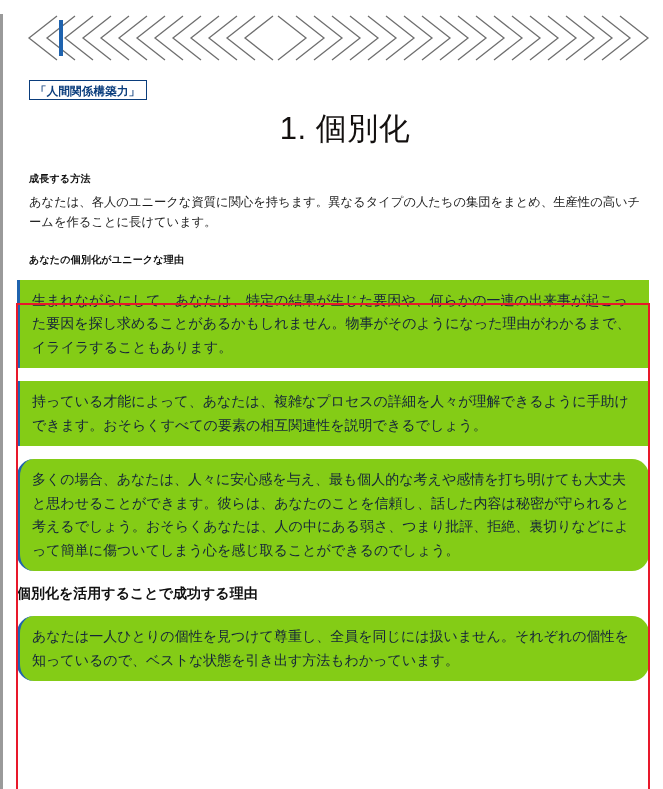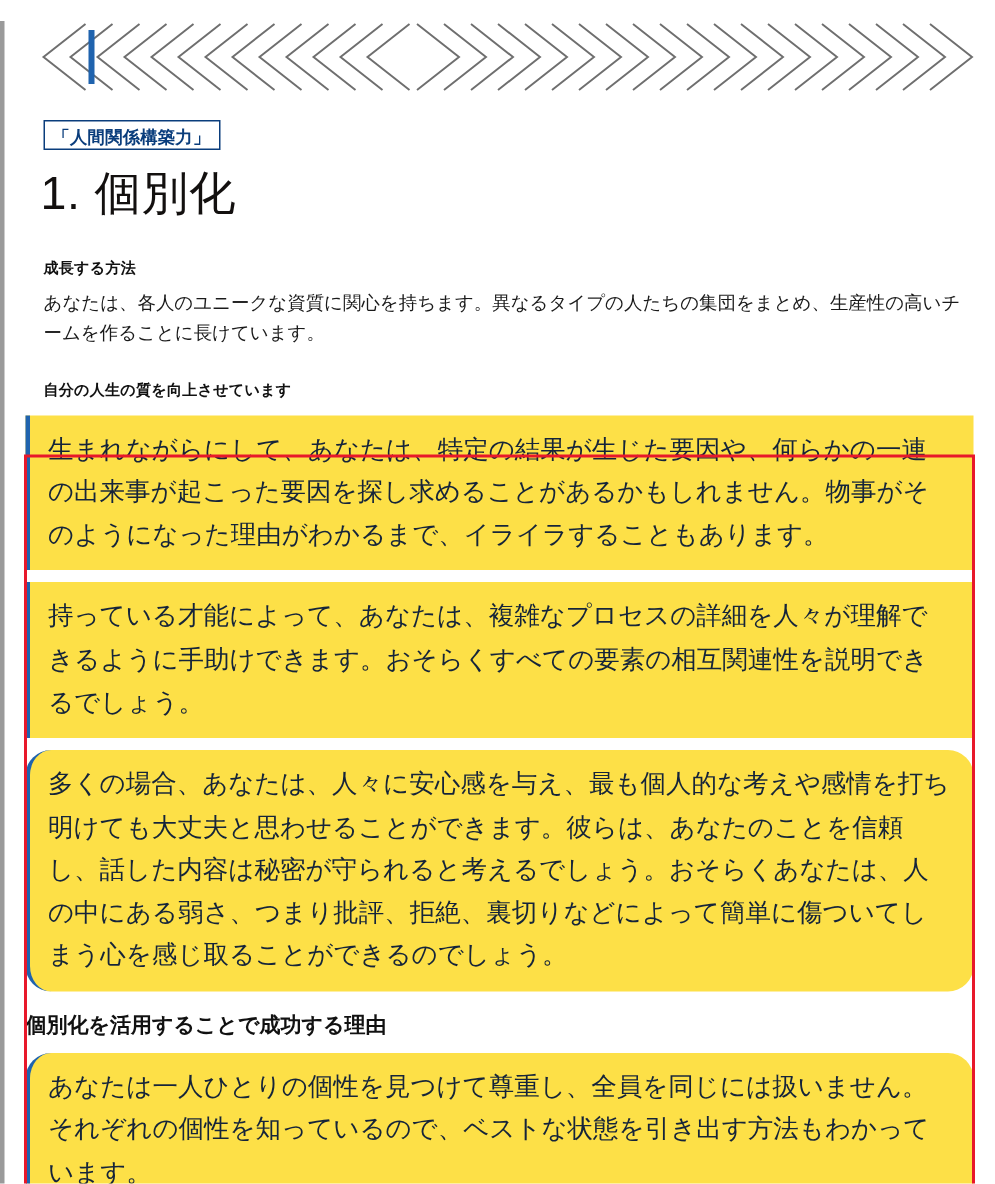--- a/index.html
+++ b/index.html
@@ -42,20 +42,21 @@
     padding: 3px 6px 0 5px;
     letter-spacing: 0.2px;
   }
   
   .title {
     margin: 8px 0 0 24px;
     font-size: 31px;
     font-weight: normal;
     color: #13100f;
     letter-spacing: 0.5px;
+    text-align: center;
   }
   .content {
     margin: 0 18px 0 26px;
   }
   .section-head {
     font-size: 10px;
     font-weight: bold;
     color: #111111;
     margin: 22px 0 7px 0;
     letter-spacing: 0.2px;
@@ -80,25 +81,25 @@
     top: 289px;
     bottom: 9px;
     border: 2px solid #e8182a;
     box-sizing: border-box;
     pointer-events: none;
   }
   .insights {
     margin: 10px 0 0 0;
   }
   .insight-item {
-    background: #fde047;
+    background: #84cc16;
     border-left: 3px solid #1f63ae;
     padding: 9px 14px 9px 12px;
-    margin: 0 14px 8px 14px;
-    font-size: 17px;
+    margin: 13px 14px 8px 14px;
+    font-size: 14px;
     line-height: 1.68;
     color: #15243a;
   }
   .insight-item:last-child {
     margin-bottom: 0;
     border-radius: 17px;
   }
   .success-head {
     font-size: 14px;
     font-weight: bold;
@@ -156,21 +157,21 @@
   </div>
 
   <div class="theme-tag">「人間関係構築力」</div>
 
   <h1 class="title">1. 個別化</h1>
 
   <div class="content">
     <div class="section-head">成長する方法</div>
     <p class="body-text">あなたは、各人のユニークな資質に関心を持ちます。異なるタイプの人たちの集団をまとめ、生産性の高いチームを作ることに長けています。</p>
 
-    <div class="section-head tight">自分の人生の質を向上させています</div>
+    <div class="section-head tight">あなたの個別化がユニークな理由</div>
   </div>
 
   <div class="redbox"></div>
 
   <div class="insights">
     <div class="insight-item">生まれながらにして、あなたは、特定の結果が生じた要因や、何らかの一連の出来事が起こった要因を探し求めることがあるかもしれません。物事がそのようになった理由がわかるまで、イライラすることもあります。</div>
     <div class="insight-item">持っている才能によって、あなたは、複雑なプロセスの詳細を人々が理解できるように手助けできます。おそらくすべての要素の相互関連性を説明できるでしょう。</div>
     <div class="insight-item">多くの場合、あなたは、人々に安心感を与え、最も個人的な考えや感情を打ち明けても大丈夫と思わせることができます。彼らは、あなたのことを信頼し、話した内容は秘密が守られると考えるでしょう。おそらくあなたは、人の中にある弱さ、つまり批評、拒絶、裏切りなどによって簡単に傷ついてしまう心を感じ取ることができるのでしょう。</div>
   </div>
 

